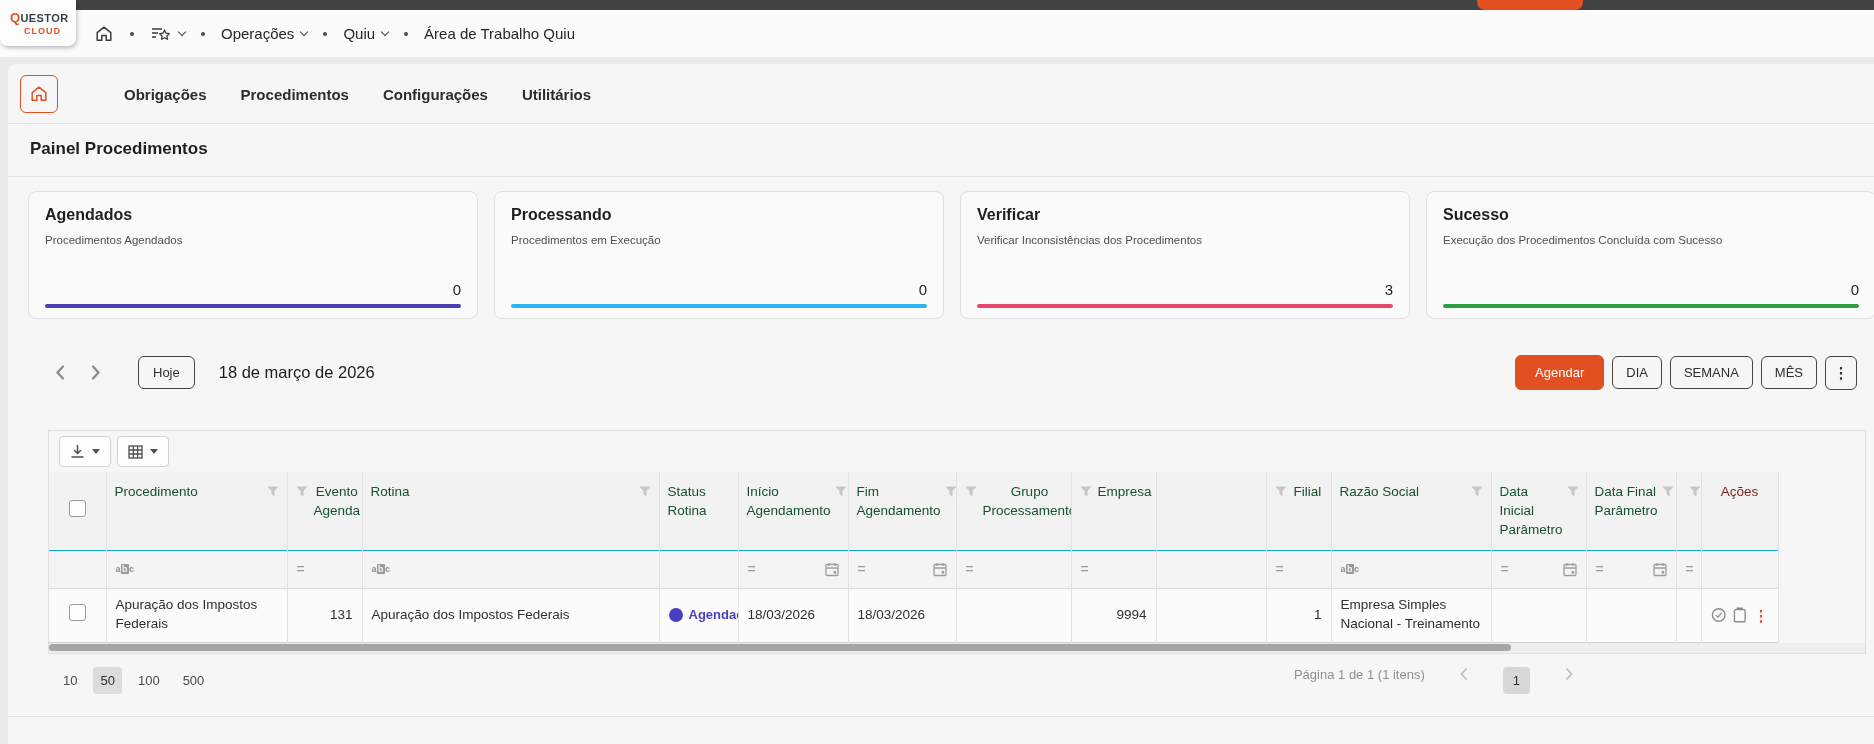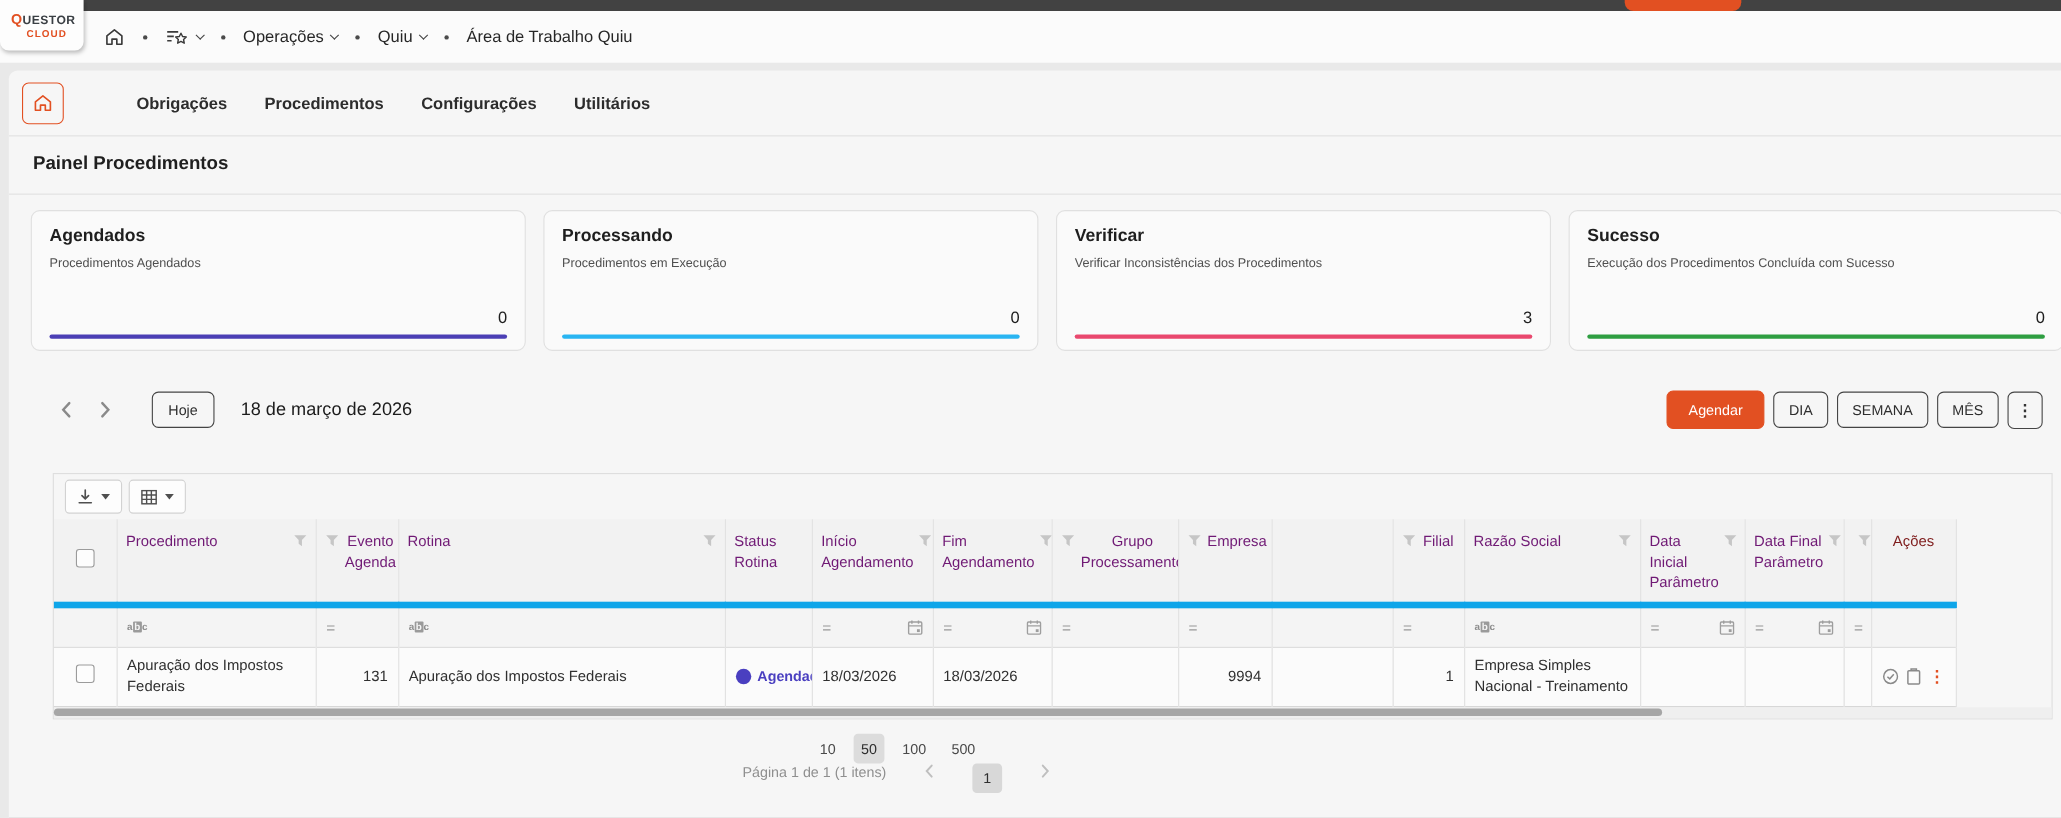--- a/index.html
+++ b/index.html
@@ -67,49 +67,49 @@
   .group-hint { font-size:12.5px; color:#a9a9a9; }
   .tb-group { display:flex; gap:6px; }
   .tb-btn { display:flex; align-items:center; gap:7px; background:#fdfdfd; border:1px solid #d2d2d2;
             border-radius:4px; padding:7px 10px; cursor:pointer; }
   .caret { width:0; height:0; border-left:4px solid transparent; border-right:4px solid transparent; border-top:5px solid #4f4f4f; }
 
   table.grid { border-collapse:collapse; table-layout:fixed; width:1729px; }
   .grid th, .grid td { border-right:1px solid #e2e2e2; overflow:hidden; }
   .grid tr.hdr { background:#f2f2f2; height:78px; }
   .grid tr.hdr th { vertical-align:top; font-weight:400; }
-  .hcell { display:flex; padding:11px 8px 0; color:#701a75; font-size:13.5px; line-height:1.4; text-align:left; }
+  .hcell { display:flex; padding:11px 8px 0; color:#14532d; font-size:13.5px; line-height:1.4; text-align:left; }
   .hcell .lbl { flex:1; }
   .hcell.right .lbl { text-align:center; }
   .funnel { flex:0 0 auto; margin:3px 0 0 4px; }
   .hcell.right .funnel { margin:3px 6px 0 0; }
   .hcell.center { justify-content:center; color:#7f1d1d; }
 
-  .grid tr.flt { background:#f4f4f4; height:38px; border-top:6px solid #0ea5e9; }
+  .grid tr.flt { background:#f4f4f4; height:38px; border-top:1px solid #0ea5e9; }
   .fcell { display:flex; justify-content:space-between; align-items:center; padding:0 9px; }
   .op-eq { color:#9a9a9a; font-size:14px; }
   .abc-op { font-size:9px; font-weight:700; color:#8d8d8d; letter-spacing:0; }
   .abc-op .mid { background:#9a9a9a; color:#f4f4f4; padding:0 1.5px; border-radius:1px; }
 
   .grid tr.data { background:#fbfbfb; height:54px; border-top:1px solid #dcdcdc; border-bottom:1px solid #cfcfcf; }
   .grid tr.data td { padding:4px 9px; font-size:13.5px; color:#303030; line-height:1.4; }
   td.num { text-align:right; }
   td.center, th.center { text-align:center; }
   .checkbox { display:inline-block; width:17px; height:17px; border:1.5px solid #9b9b9b; border-radius:3px; background:#fdfdfd; cursor:pointer; }
   .status-wrap { display:flex; align-items:center; gap:6px; }
   .status-dot { width:14px; height:14px; border-radius:50%; flex:0 0 auto; }
   .status-label { font-weight:700; font-size:13px; }
   .actions { display:flex; align-items:center; justify-content:center; gap:7px; }
   .row-kebab { color:#e25022; font-size:15px; font-weight:700; cursor:pointer; line-height:1; }
 
   .hscroll { height:10px; background:#efefef; position:relative; }
   .hthumb { position:absolute; left:0; top:1.5px; height:7px; width:1462px; background:#a6a6a6; border-radius:4px; }
 
   
-  .pager { margin:9px 8px 0 40px; display:flex; justify-content:space-between; align-items:center; padding:4px 290px 4px 8px;flex-direction:column; }
+  .pager { margin:9px 8px 0 40px; display:flex; justify-content:space-between; align-items:center; padding:4px 290px 4px 8px; }
   .sizes { display:flex; gap:9px; align-items:center; }
   .size-chip { font-size:13px; color:#4a4a4a; padding:6px 7px; border-radius:4px; cursor:pointer; }
   .size-chip.sel { background:#dcdcdc; color:#2e2e2e; }
   .pager-right { display:flex; align-items:flex-start; gap:32px; }
   .pager-info { font-size:13px; color:#8f8f8f; }
   .page-chip { font-size:13px; color:#2e2e2e; background:#d8d8d8; padding:6px 10px; border-radius:4px; cursor:pointer; }
   .pg-arrow { background:none; border:none; display:flex; cursor:default; padding:0; }
 
   .bottom-divider { margin-top:18px; border-top:1px solid #e0e0e0; }
 </style>

